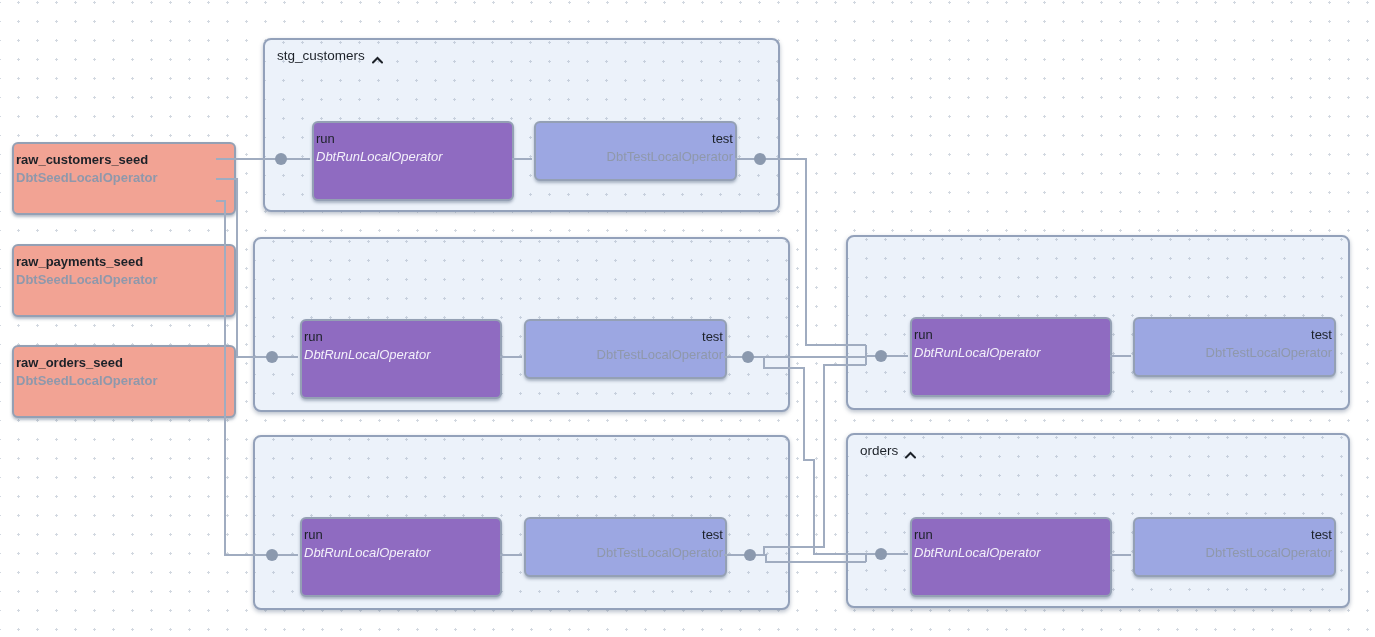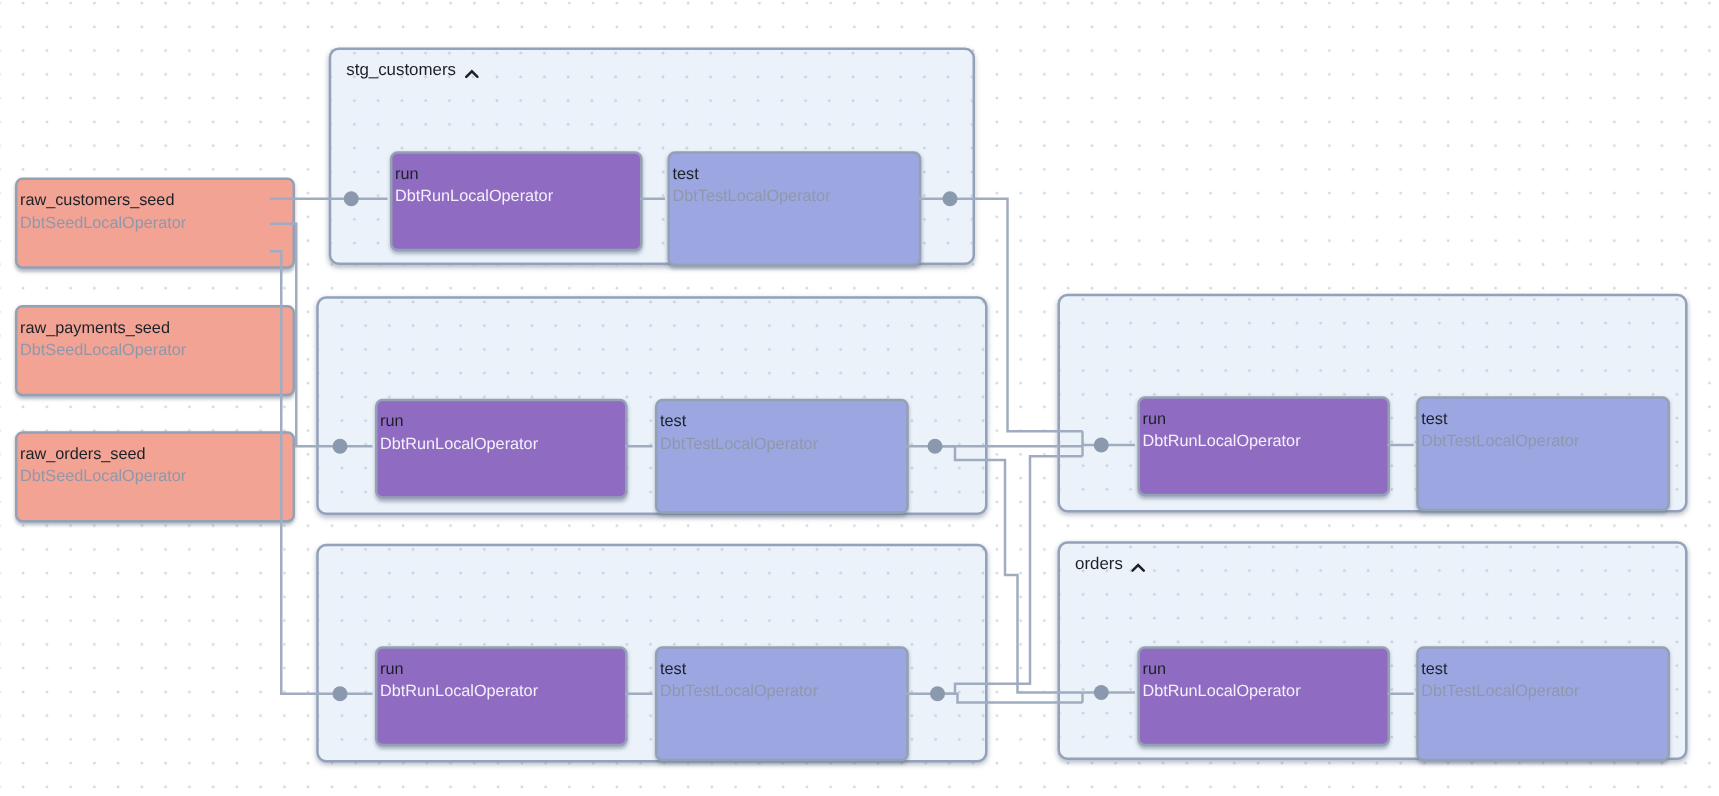--- a/index.html
+++ b/index.html
@@ -40,24 +40,24 @@
   .node{
     position:absolute;
     border:2px solid var(--node-border);
     border-radius:6px;
     box-shadow:0 2px 3px rgba(100,116,139,.5);
     padding:7px 2px;
     z-index:2;
   }
   .node .title{ font-size:13px; color:var(--title-text); line-height:1.35; }
   .node .sub{ font-size:13px; line-height:1.35; color:var(--muted-text); }
-  .seed{ background:var(--seed-bg); width:224px; height:73px; }
+  .seed{ background:var(--seed-bg); width:224px; height:73px;font-weight:bold; }
   .run-node{ background:var(--run-bg); width:202px; height:80px; }
-  .run-node .sub{ color:var(--run-subtitle-text); }
-  .test-node{ background:var(--test-bg); width:203px; height:92px; }
+  .run-node .sub{ color:var(--run-subtitle-text);font-style:italic; }
+  .test-node{ background:var(--test-bg); width:203px; height:60px;text-align:right; }
   .edges{
     position:absolute; left:0; top:0; width:1375px; height:637px;
     z-index:3; pointer-events:none;
   }
   .edges path{ stroke:var(--edge); stroke-width:2; fill:none; }
   .edges circle{ fill:var(--edge-dot); }
 </style>
 </head>
 <body>
 

